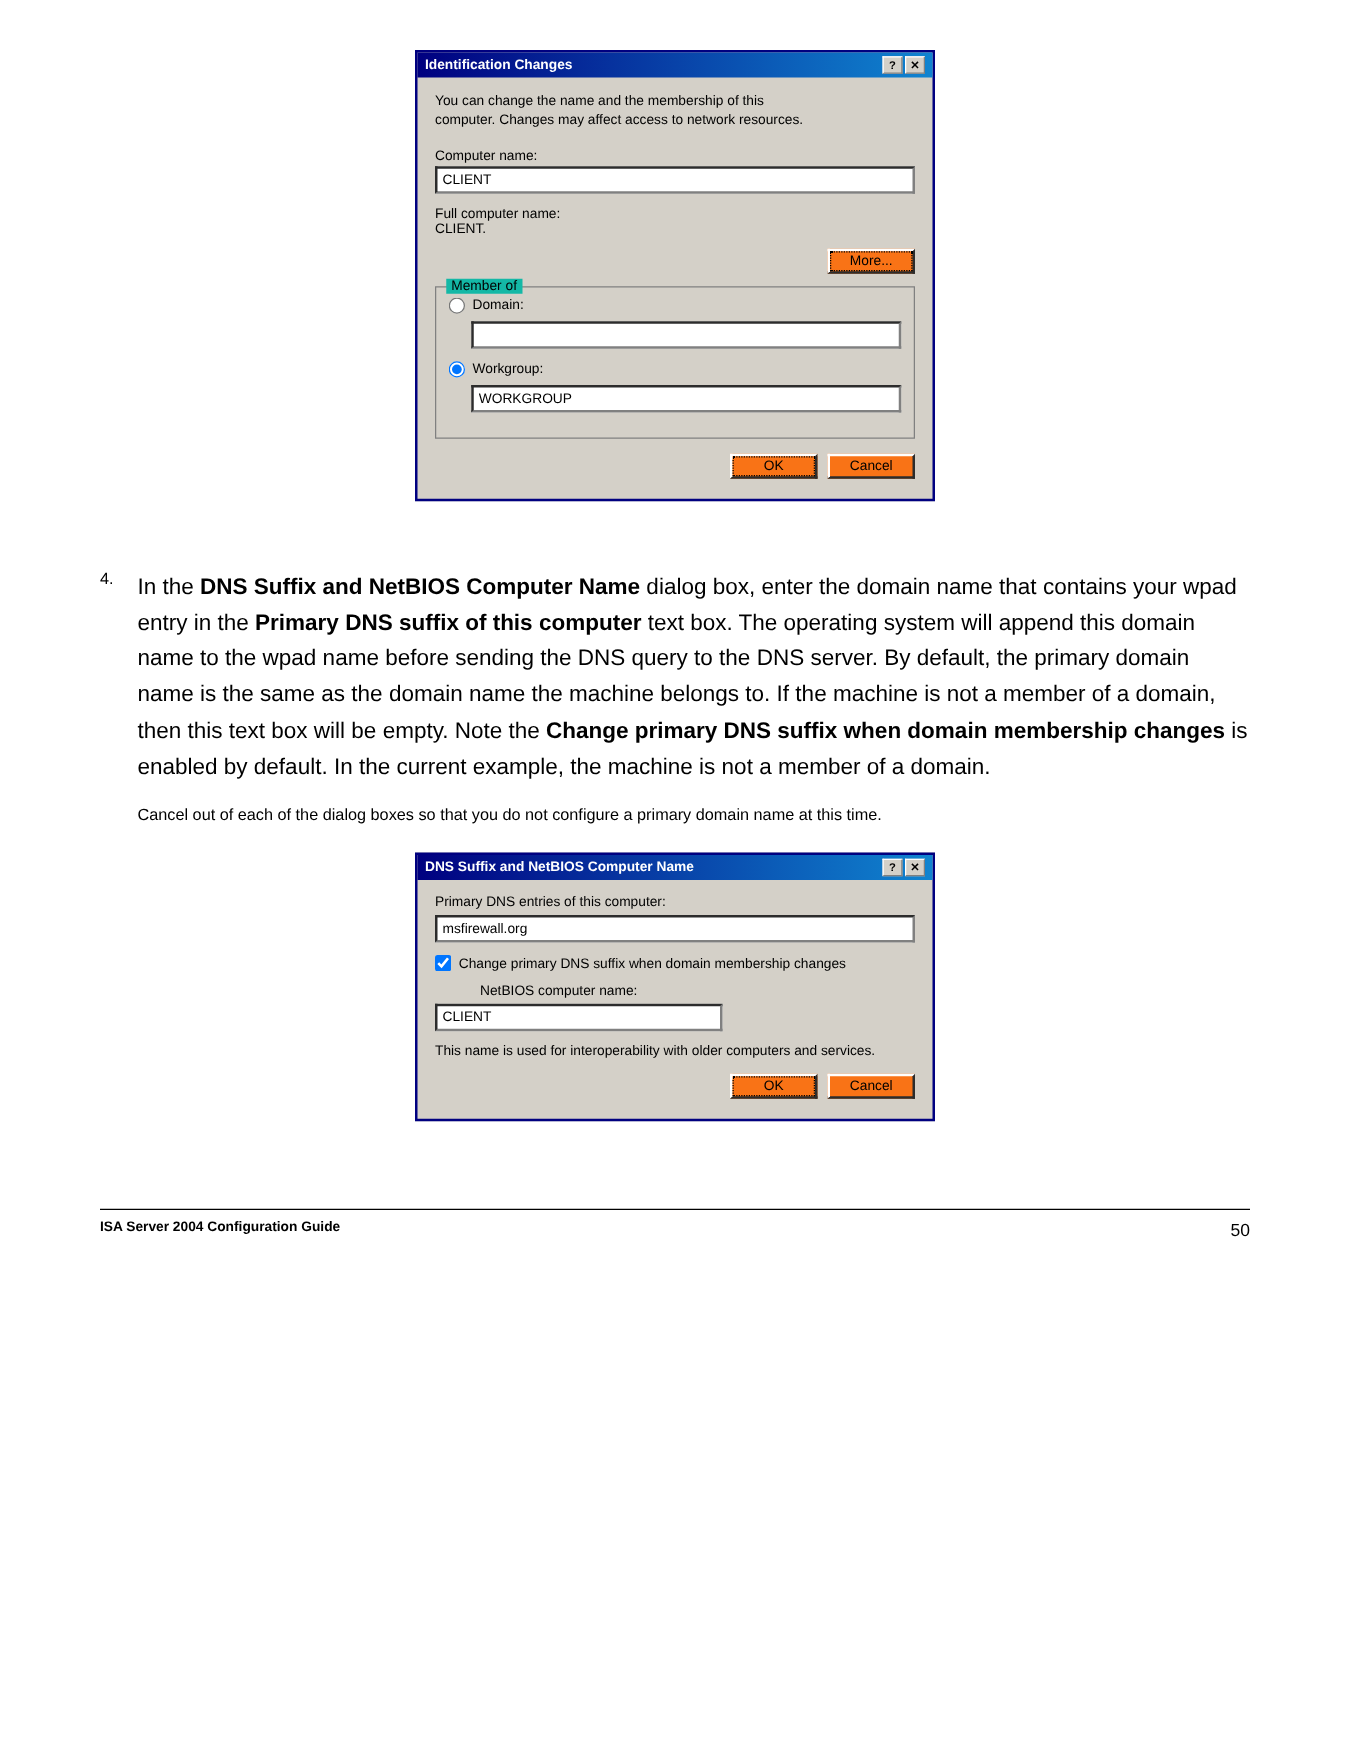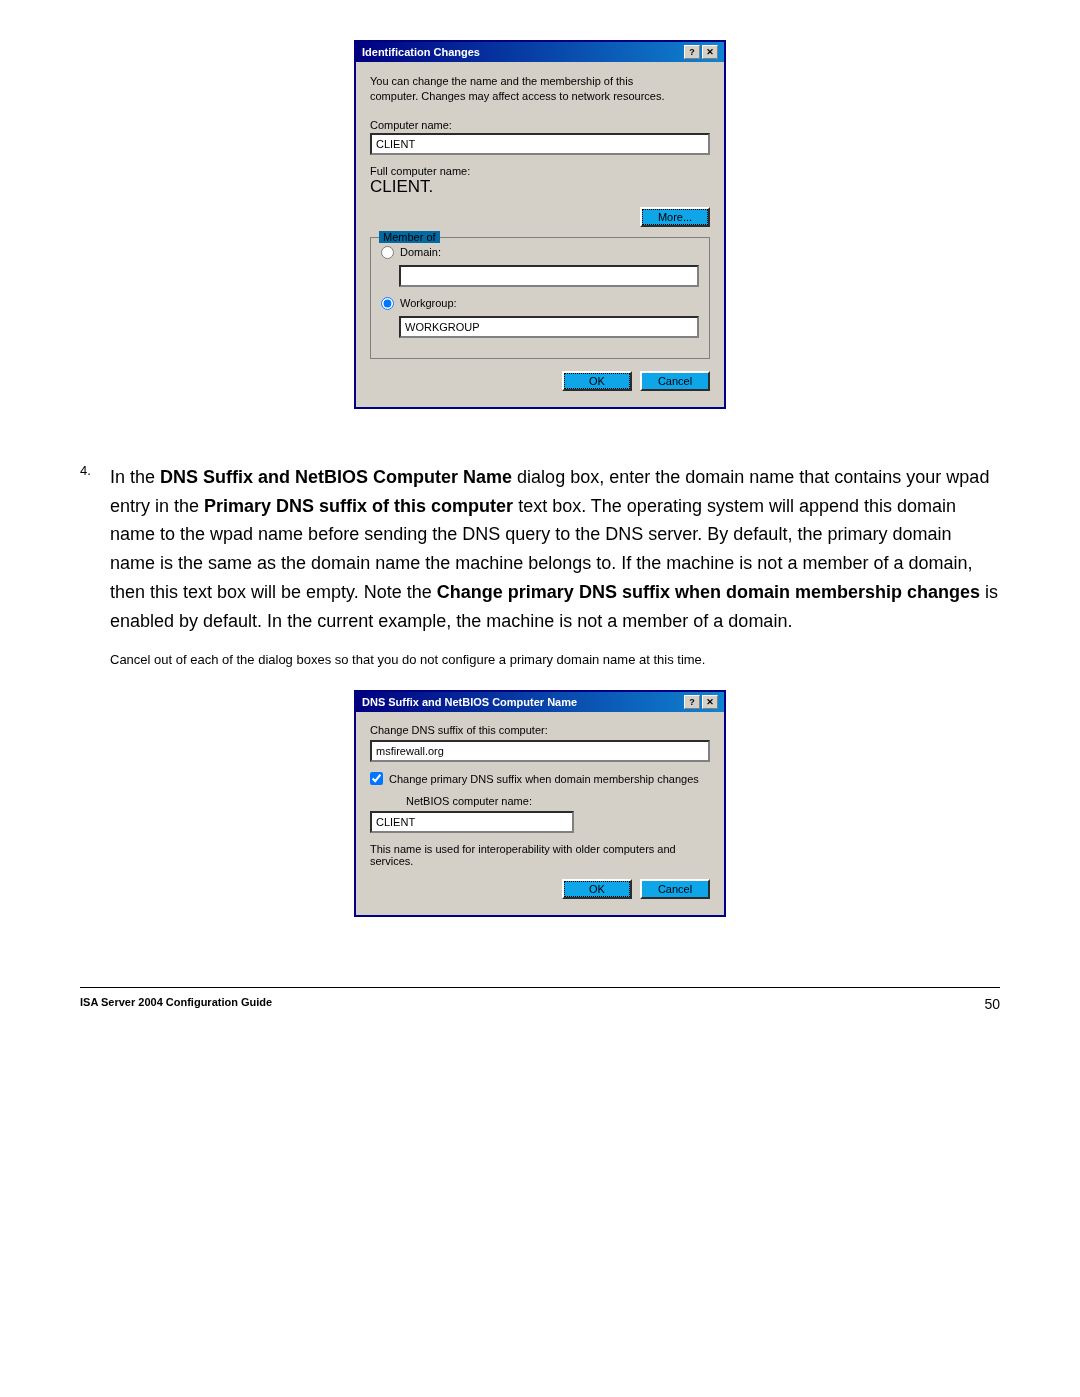--- a/index.html
+++ b/index.html
@@ -14,21 +14,21 @@
     }
 
     .page-container {
       padding: 40px 80px 60px 80px;
     }
 
     
     .dialog {
       border: 2px solid #000080;
       background: #d4d0c8;
-      width: 372px;
+      width: 416px;
       margin: 0 auto 30px auto;
       font-family: 'Tahoma', Arial, sans-serif;
       font-size: 11px;
     }
 
     .dialog-titlebar {
       background: linear-gradient(to right, #000080, #1084d0);
       color: #fff;
       padding: 3px 6px;
       display: flex;
@@ -85,32 +85,32 @@
 
     .full-name-section {
       margin-bottom: 10px;
     }
 
     .full-name-section .field-label {
       margin-bottom: 0;
     }
 
     .full-name-value {
-      font-size: 17px;
+      font-size: 11px;
       margin-bottom: 4px;
     }
 
     .more-btn-row {
       display: flex;
       justify-content: flex-end;
       margin-bottom: 10px;
     }
 
     .win-button {
-      background: #0ea5e9;
+      background: #f97316;
       border: 2px outset #fff;
       border-color: #fff #808080 #808080 #fff;
       padding: 2px 12px;
       font-size: 11px;
       font-family: 'Tahoma', Arial, sans-serif;
       cursor: pointer;
       min-width: 70px;
     }
 
     .win-button.dotted {
@@ -122,21 +122,21 @@
       border: 1px solid #808080;
       padding: 8px 10px 10px 10px;
       margin-bottom: 12px;
       position: relative;
     }
 
     .member-of-legend {
       position: absolute;
       top: -7px;
       left: 8px;
-      background: #0369a1;
+      background: #14b8a6;
       padding: 0 4px;
       font-size: 11px;
     }
 
     .radio-row {
       display: flex;
       align-items: flex-start;
       margin-bottom: 6px;
     }
 
@@ -277,21 +277,21 @@
   <div class="dialog-wrapper">
     <div class="dialog">
       <div class="dialog-titlebar">
         <span>DNS Suffix and NetBIOS Computer Name</span>
         <div class="dialog-titlebar-buttons">
           <div class="titlebar-btn">?</div>
           <div class="titlebar-btn">✕</div>
         </div>
       </div>
       <div class="dialog-body">
-        <div class="field-label" style="margin-bottom:4px;">Change DNS suffix of this computer:</div>
+        <div class="field-label" style="margin-bottom:4px;">Primary DNS entries of this computer:</div>
         <input class="win-input" type="text" value="msfirewall.org" style="">
 
         <div class="checkbox-row">
           <input type="checkbox" checked="" style="">
           <label>Change primary DNS suffix when domain membership changes</label>
         </div>
 
         <div class="field-label" style="margin-bottom:4px;padding-left:36px;">NetBIOS computer name:</div>
         <input class="win-input" type="text" style="width: 60%;" value="CLIENT">
 

